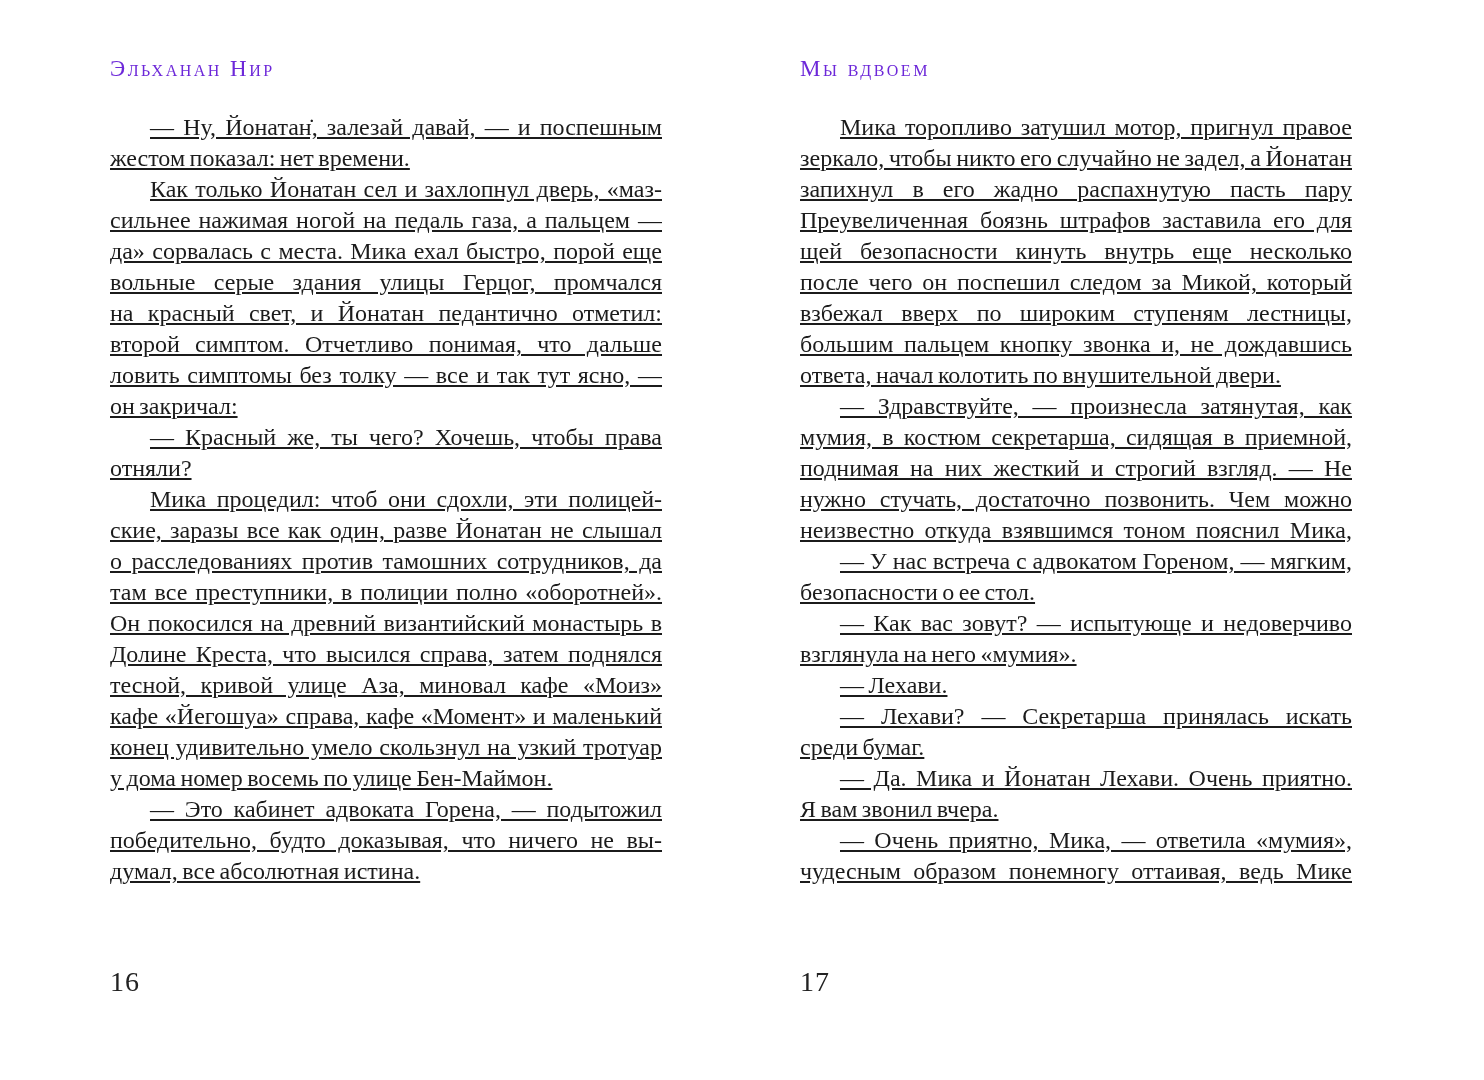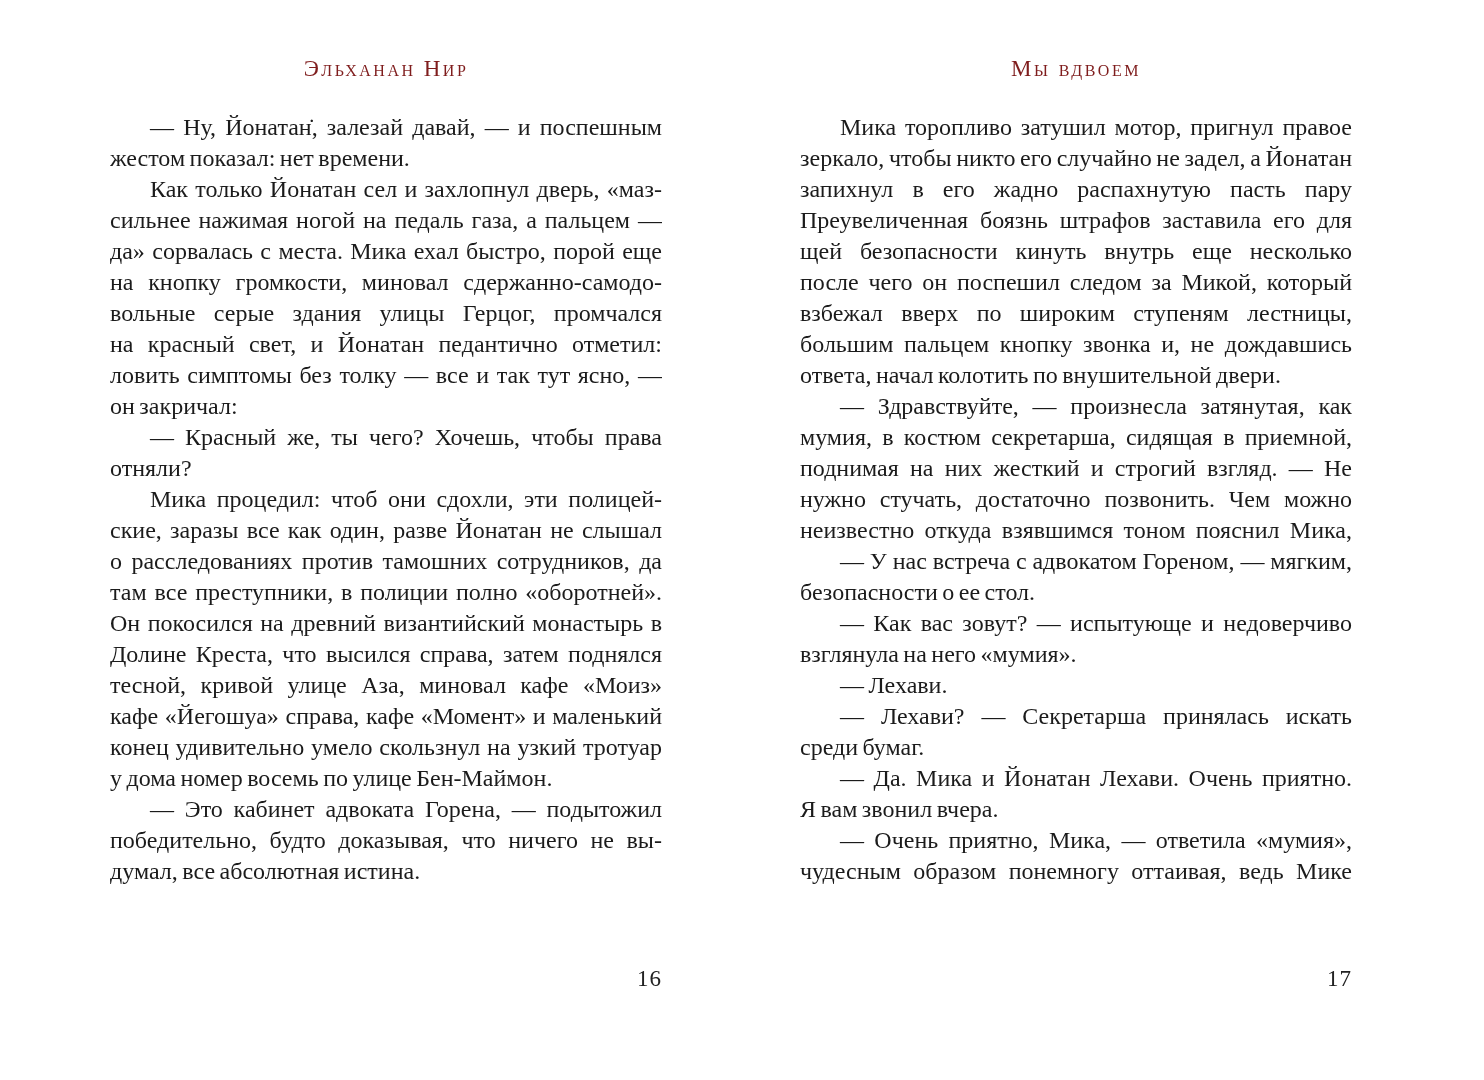--- a/index.html
+++ b/index.html
@@ -13,65 +13,66 @@
     width: 1484px; height: 1080px;
     background: #ffffff;
     color: #1b1b1b;
     overflow: hidden;
   }
   .page { position: absolute; top: 0; height: 100%; }
   .page.left  { left: 110px; width: 552px; }
   .page.right { left: 800px; width: 552px; }
   .page-header {
     position: absolute; top: 56px; left: 0; width: 100%;
-    text-align: center;
+    text-align: left;
     font-variant: small-caps;
     letter-spacing: 2.5px;
     font-size: 23px;
-    color: #7f1d1d;
+    color: #6d28d9;
     white-space: nowrap;
   }
   .text-block {
     position: absolute; top: 112px; left: 0; width: 100%;
     font-size: 24px;
     word-spacing: -1.5px;
   }
   .line {
     height: 31px;
     line-height: 31px;
     text-align: justify;
     text-align-last: justify;
     overflow: hidden;
+    text-decoration: underline;
   }
   .line.end   { text-align-last: left; }
   .line.first { text-indent: 40px; }
   .page-number {
     position: absolute; top: 966px; left: 0; width: 100%;
-    text-align: right;
-    font-size: 23px;
+    text-align: left;
+    font-size: 28px;
     letter-spacing: 1px;
     color: #222222;
   }
 </style>
 </head>
 <body>
 
 <div class="spread">
 
   <section class="page left">
     <div class="page-header">Эльханан Нир</div>
     <div class="text-block">
         <div class="line first">— Ну, Йонатан̇, залезай давай, — и поспешным</div>
         <div class="line end">жестом показал: нет времени.</div>
         <div class="line first">Как только Йонатан сел и захлопнул дверь, «маз-</div>
         <div class="line">сильнее нажимая ногой на педаль газа, а пальцем —</div>
         <div class="line">да» сорвалась с места. Мика ехал быстро, порой еще</div>
-        <div class="line">на кнопку громкости, миновал сдержанно-самодо-</div>
         <div class="line">вольные серые здания улицы Герцог, промчался</div>
         <div class="line">на красный свет, и Йонатан педантично отметил:</div>
+        <div class="line">второй симптом. Отчетливо понимая, что дальше</div>
         <div class="line">ловить симптомы без толку — все и так тут ясно, —</div>
         <div class="line end">он закричал:</div>
         <div class="line first">— Красный же, ты чего? Хочешь, чтобы права</div>
         <div class="line end">отняли?</div>
         <div class="line first">Мика процедил: чтоб они сдохли, эти полицей-</div>
         <div class="line">ские, заразы все как один, разве Йонатан не слышал</div>
         <div class="line">о расследованиях против тамошних сотрудников, да</div>
         <div class="line">там все преступники, в полиции полно «оборотней».</div>
         <div class="line">Он покосился на древний византийский монастырь в</div>
         <div class="line">Долине Креста, что высился справа, затем поднялся по</div>

